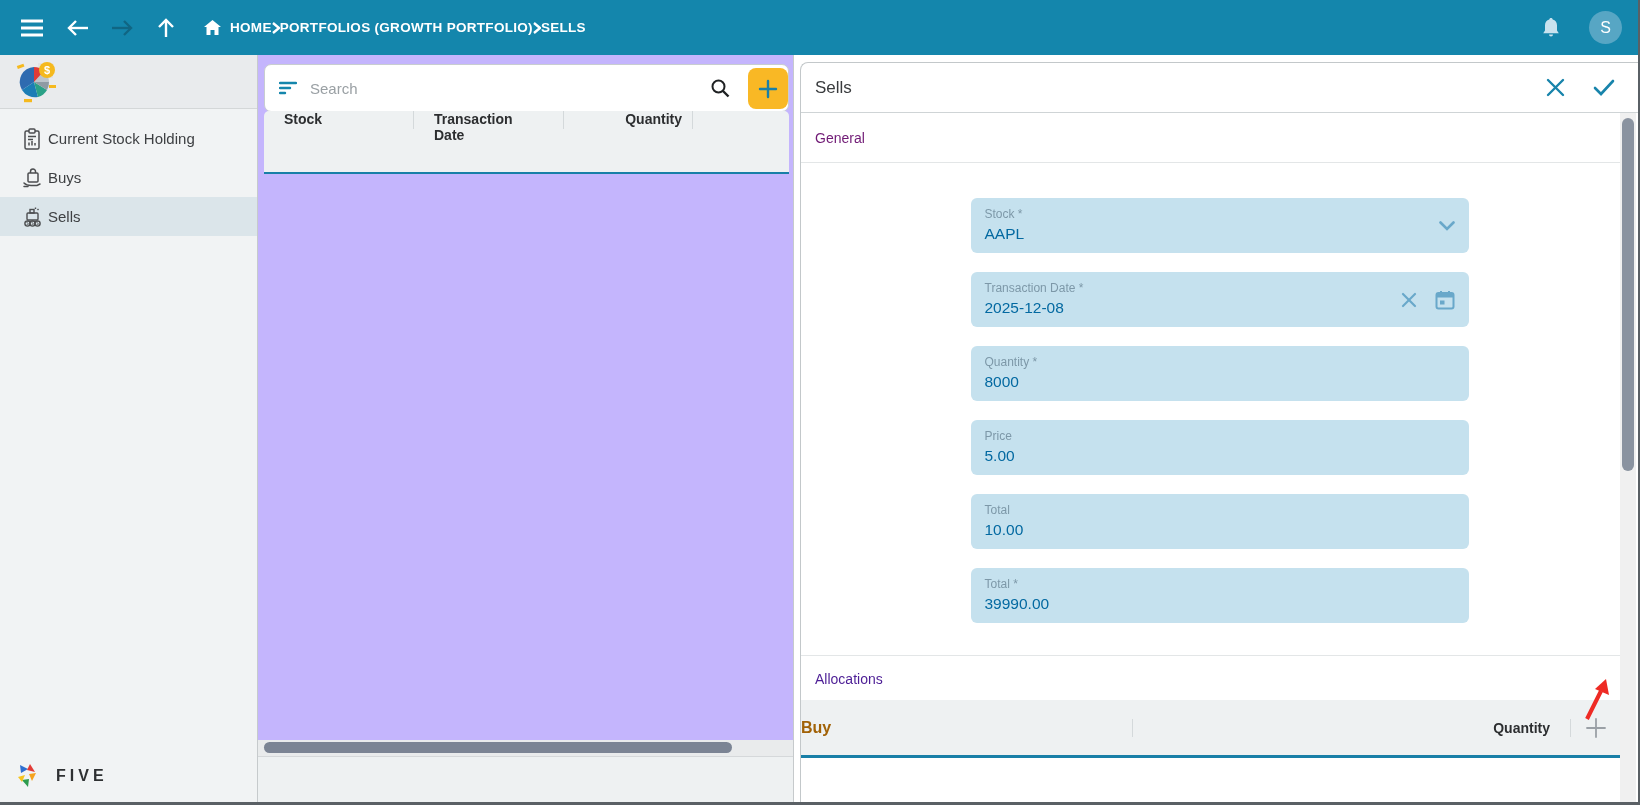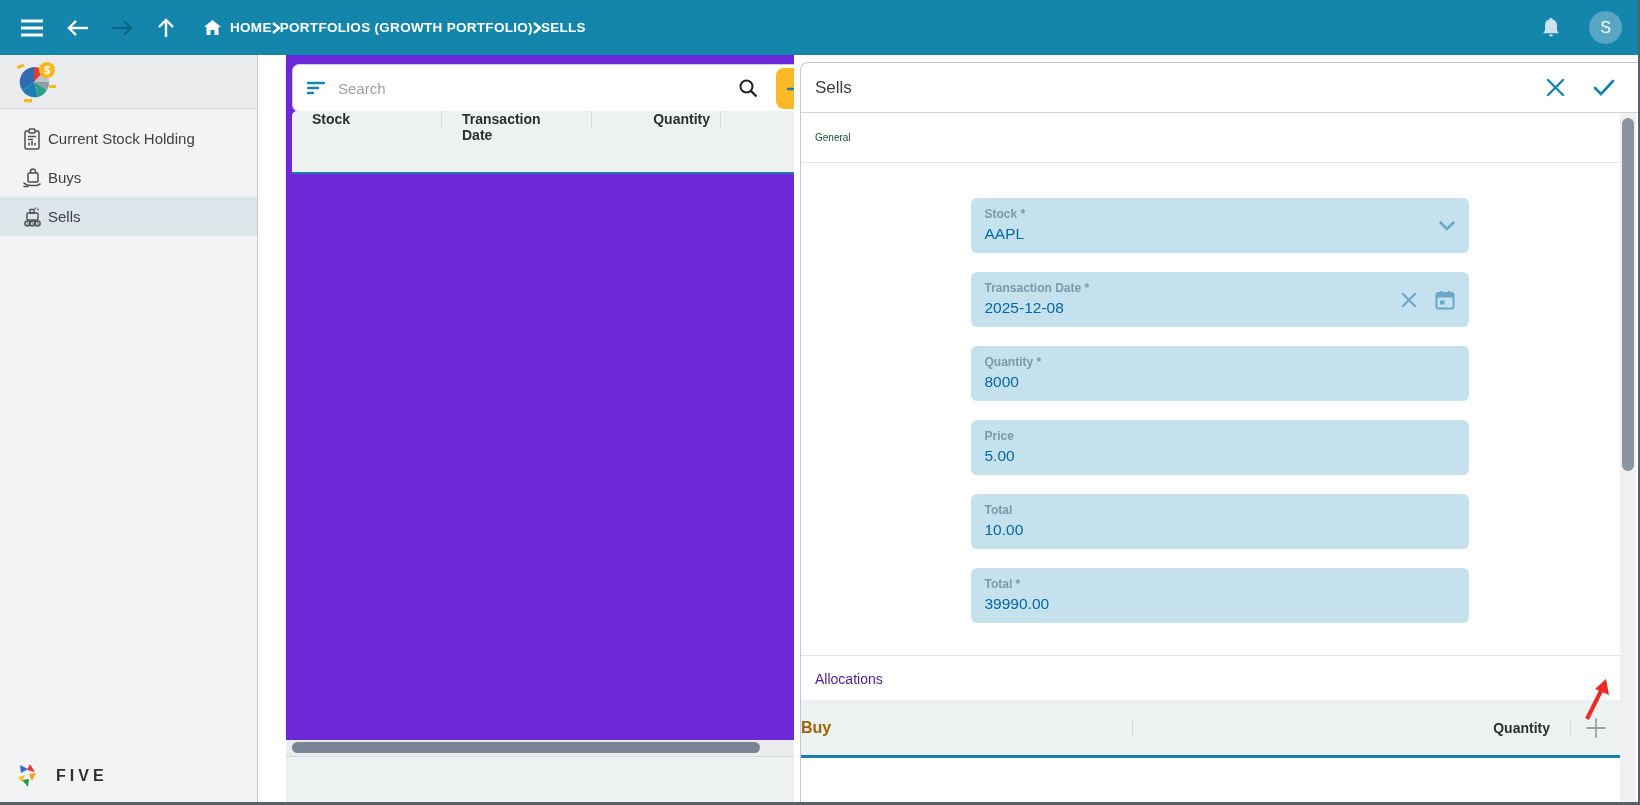--- a/index.html
+++ b/index.html
@@ -26,21 +26,21 @@
   .side-logo { height:54px; background:#e9ebed; border-bottom:1px solid #d4d7d8; display:flex; align-items:center; padding-left:16px; }
   .side-menu { padding-top:10px; }
   .side-item { height:39px; display:flex; align-items:center; gap:4px; padding-left:20px; cursor:pointer; }
   .side-item.selected { background:#dbe5ea; }
   .side-item .lbl { font-size:15px; color:#3e4043; }
   .side-item svg { flex:0 0 auto; }
   .side-brand { position:absolute; left:16px; bottom:13px; display:flex; align-items:center; gap:16px; }
   .brand-text { font-size:16px; font-weight:700; letter-spacing:4px; color:#2e3032; }
 
   
-  .listpanel { position:absolute; left:258px; top:55px; width:536px; bottom:0; background:#6d28d9; border-right:1px solid #c6cacc;margin-left:28px; }
+  .listpanel { position:absolute; left:258px; top:55px; width:536px; bottom:0; background:#c4b5fd; border-right:1px solid #c6cacc; }
   .searchrow { position:absolute; left:6px; right:4px; top:9px; height:48px;
                border:1px solid #c8cdd0; border-radius:7px; background:#fff; display:flex; align-items:center; padding-left:14px; }
   .searchrow input { border:none; outline:none; flex:1; font-size:15px; color:#333; margin-left:13px; font-family:inherit; background:transparent; }
   .searchrow input::placeholder { color:#9aa0a4; }
   .search-glass { margin-right:58px; cursor:pointer; display:flex; }
   .add-btn { position:absolute; right:0px; top:3px; width:40px; height:41px; border-radius:8px;
              background:var(--add-button,#f9b825); display:flex; align-items:center; justify-content:center; cursor:pointer; }
   .grid-head { position:absolute; left:6px; right:4px; top:56px; height:61px; background:#eef1f2;
                border-radius:5px 5px 0 0; display:flex; align-items:flex-start; }
   .grid-head .cell { font-size:14px; font-weight:700; color:#2c2e30; padding:0 20px; cursor:pointer; }
@@ -53,26 +53,26 @@
 
   
   .detail-area { position:absolute; left:794px; top:55px; right:0; bottom:0; background:#fff; }
   .detail-card { position:absolute; left:6px; top:7px; right:0; bottom:0;
                  border-top:1px solid #c3c8ca; border-left:1px solid #c3c8ca; border-radius:8px 0 0 0; background:#fff; }
   .detail-head { height:50px; border-bottom:1px solid #cfd4d6; display:flex; align-items:center; padding:0 22px 0 14px; }
   .detail-title { font-size:17px; color:#3a3c3e; }
   .detail-actions { margin-left:auto; display:flex; align-items:center; gap:26px; }
   .icon-btn { cursor:pointer; display:flex; }
 
-  .section-label { height:50px; display:flex; align-items:center; padding-left:14px; font-size:10px; color:#14532d;
+  .section-label { height:50px; display:flex; align-items:center; padding-left:14px; font-size:14px; color:#701a75;
                    border-bottom:1px solid #e3e6e7; margin-right:18px; }
   .fields { width:498px; margin:35px auto 0; }
   .field { position:relative; height:55px; border-radius:6px; background:var(--field-bg,#c5e1ee);
            padding:9px 14px 0; margin-bottom:19px; cursor:text; }
-  .field .flabel { font-size:12px; color:#7d98a8;font-weight:bold; }
+  .field .flabel { font-size:12px; color:#7d98a8; }
   .field .fvalue { font-size:15.5px; color:#0369a1; margin-top:4px; }
   .f-icons { position:absolute; right:14px; top:0; height:100%; display:flex; align-items:center; gap:18px; }
   .f-icons svg { cursor:pointer; display:block; }
 
   .section-divider { border-top:1px solid #e3e6e7; margin:32px 18px 0 0; }
   .alloc-label { margin:15px 0 13px; padding-left:14px; font-size:14px; color:#4c1d95; }
   .alloc-head { margin-right:18px; height:55px; background:#eef1f2; display:flex; align-items:center; }
   .alloc-buy { flex:1; font-size:16px; font-weight:700; color:#a16207; }
   .alloc-qty { width:437px; text-align:right; font-size:14px; font-weight:700; color:#2c2e30; padding-right:20px; }
   .alloc-add { width:49px; display:flex; align-items:center; justify-content:center; cursor:pointer; }

